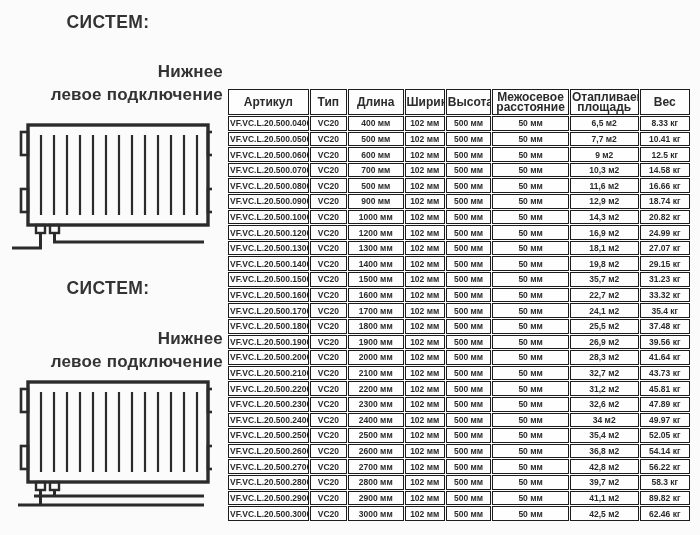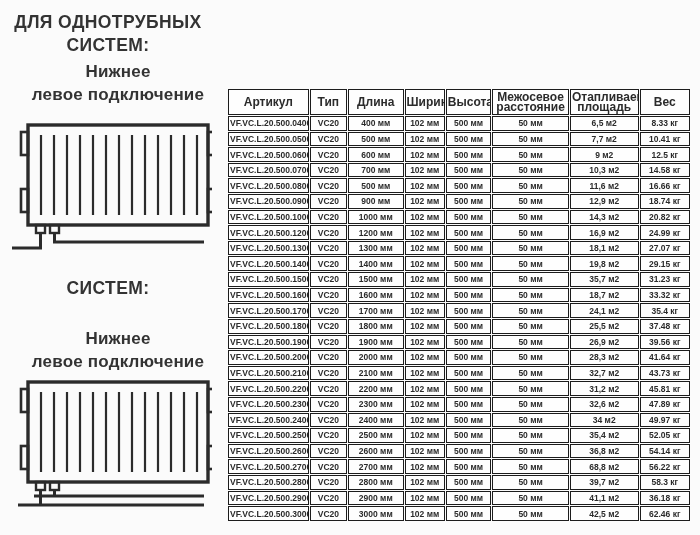--- a/index.html
+++ b/index.html
@@ -9,21 +9,21 @@
     font-family:"Liberation Sans","DejaVu Sans",sans-serif;
     color:#2f2f2f;
   }
   
   .sec-title{
     position:absolute;left:8px;width:200px;text-align:center;
     font-size:17.5px;font-weight:800;line-height:23px;letter-spacing:.4px;
     color:#333;
   }
   .sec-sub{
-    position:absolute;left:13px;width:210px;text-align:center;
+    position:absolute;left:13px;width:210px;text-align:right;
     font-size:17px;font-weight:800;line-height:22.5px;letter-spacing:.2px;
     color:#333;
   }
   .diagram{position:absolute;left:8px;width:204px;height:134px;}
   .diagram svg{display:block;width:100%;height:100%;}
   
   .spec-table-wrap{position:absolute;left:227px;top:88px;width:464px;height:434px;}
   table.spec{
     width:464px;height:434px;table-layout:fixed;
     border-collapse:separate;border-spacing:1.5px;
@@ -48,21 +48,20 @@
     font-size:8.5px;font-weight:700;line-height:10px;color:#2b2b2b;
     white-space:nowrap;
   }
 </style>
 </head>
 <body>
 
 <div class="page">
 
   <div class="sec-title" style="top:11px;">
-    <div>ДЛЯ ОДНОТРУБНЫХ</div>
     <div>СИСТЕМ:</div>
   </div>
   <div class="sec-sub" style="top:61px;">
     <div>Нижнее</div>
     <div>левое подключение</div>
   </div>
 
   <div class="diagram" style="top:119px;">
     <svg viewBox="0 0 204 134" fill="none" stroke="#2b2b2b">
 
@@ -280,21 +279,21 @@
             <td>35,7 м2</td>
             <td>31.23 кг</td>
           </tr>
           <tr>
             <td>VF.VC.L.20.500.1600</td>
             <td>VC20</td>
             <td>1600 мм</td>
             <td>102 мм</td>
             <td>500 мм</td>
             <td>50 мм</td>
-            <td>18,7 м2</td>
+            <td>22,7 м2</td>
             <td>33.32 кг</td>
           </tr>
           <tr>
             <td>VF.VC.L.20.500.1700</td>
             <td>VC20</td>
             <td>1700 мм</td>
             <td>102 мм</td>
             <td>500 мм</td>
             <td>50 мм</td>
             <td>24,1 м2</td>
@@ -390,42 +389,42 @@
             <td>36,8 м2</td>
             <td>54.14 кг</td>
           </tr>
           <tr>
             <td>VF.VC.L.20.500.2700</td>
             <td>VC20</td>
             <td>2700 мм</td>
             <td>102 мм</td>
             <td>500 мм</td>
             <td>50 мм</td>
-            <td>68,8 м2</td>
+            <td>42,8 м2</td>
             <td>56.22 кг</td>
           </tr>
           <tr>
             <td>VF.VC.L.20.500.2800</td>
             <td>VC20</td>
             <td>2800 мм</td>
             <td>102 мм</td>
             <td>500 мм</td>
             <td>50 мм</td>
             <td>39,7 м2</td>
             <td>58.3 кг</td>
           </tr>
           <tr>
             <td>VF.VC.L.20.500.2900</td>
             <td>VC20</td>
             <td>2900 мм</td>
             <td>102 мм</td>
             <td>500 мм</td>
             <td>50 мм</td>
             <td>41,1 м2</td>
-            <td>36.18 кг</td>
+            <td>89.82 кг</td>
           </tr>
           <tr>
             <td>VF.VC.L.20.500.3000</td>
             <td>VC20</td>
             <td>3000 мм</td>
             <td>102 мм</td>
             <td>500 мм</td>
             <td>50 мм</td>
             <td>42,5 м2</td>
             <td>62.46 кг</td>

